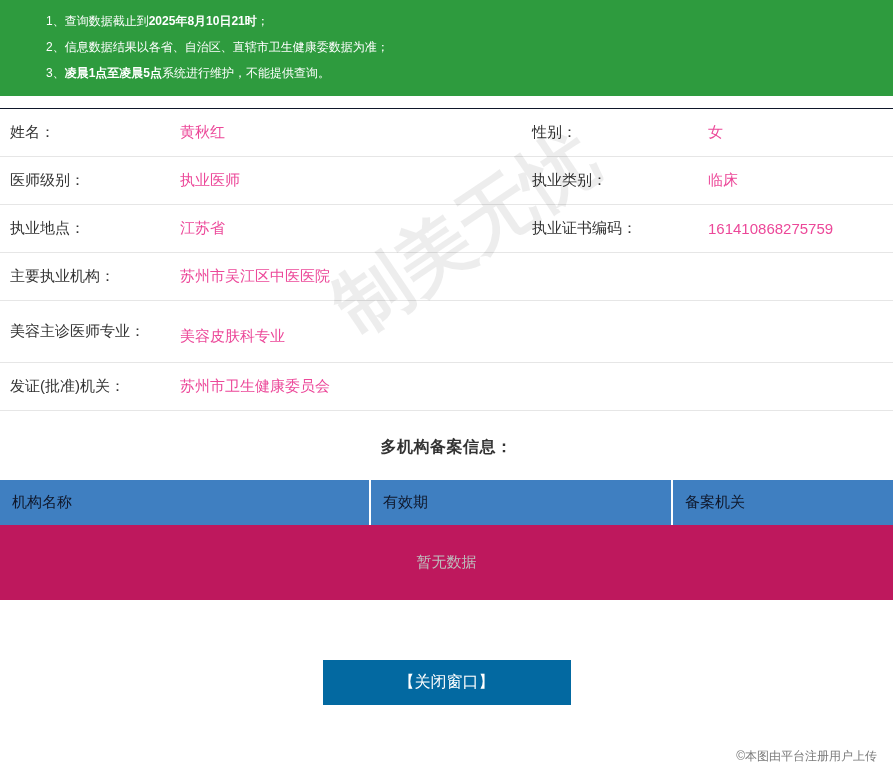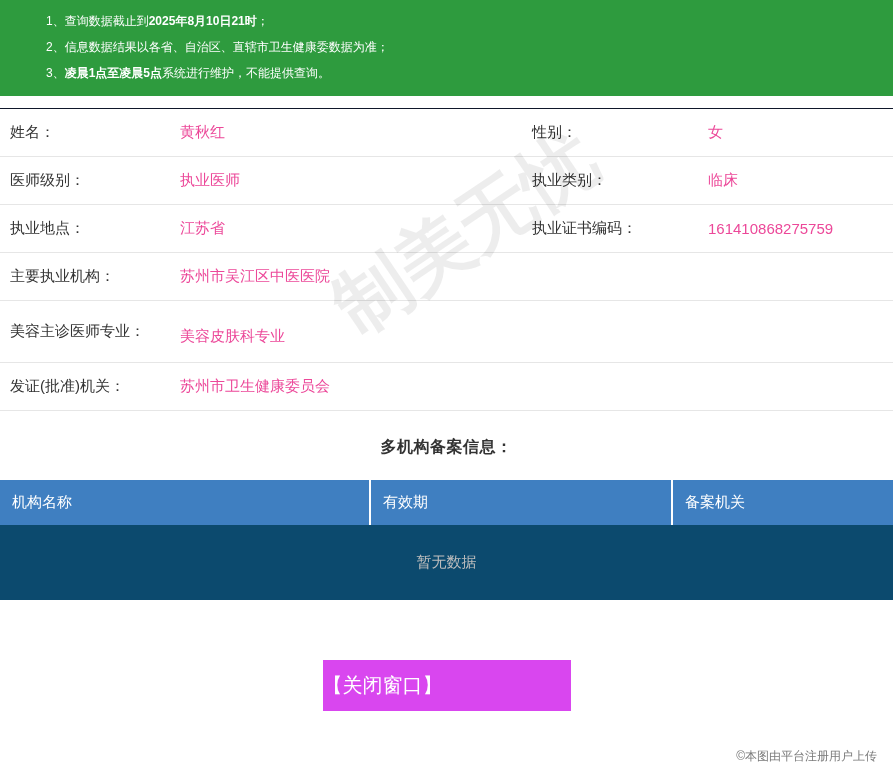--- a/index.html
+++ b/index.html
@@ -83,49 +83,49 @@
 
   
   table.filing {
     width: 893px;
     border-collapse: collapse;
     table-layout: fixed;
     font-size: 15px;
   }
   table.filing th {
     background: #3f7fc1;
-    color: #ffffff;
+    color: #0f172a;
     text-align: left;
     font-weight: normal;
     padding: 13px 12px;
     border-right: 2px solid #ffffff;
   }
   table.filing th:last-child { border-right: none; margin-left: 40px; }
   table.filing td.empty {
     text-align: center;
     color: #bdbdbd;
     padding: 28px 0;
-    background: #0c4a6e;
+    background: #be185d;
   }
   col.f1 { width: 370px; }
   col.f2 { width: 302px; }
   col.f3 { width: 221px; }
 
   
   .footer {
     text-align: center;
     padding-top: 60px;
   }
   .close-btn {
     display: inline-block;
     width: 248px;
-    background: #d946ef;
+    background: #0369a1;
     color: #ffffff;
-    font-size: 20px;
-    text-align: left;
+    font-size: 16px;
+    text-align: center;
     padding: 12px 0;
     border: none;
     cursor: pointer;
     font-family: "Liberation Sans", sans-serif;
   }
 
   
   .wm-diagonal {
     position: absolute;
     left: 315px;

